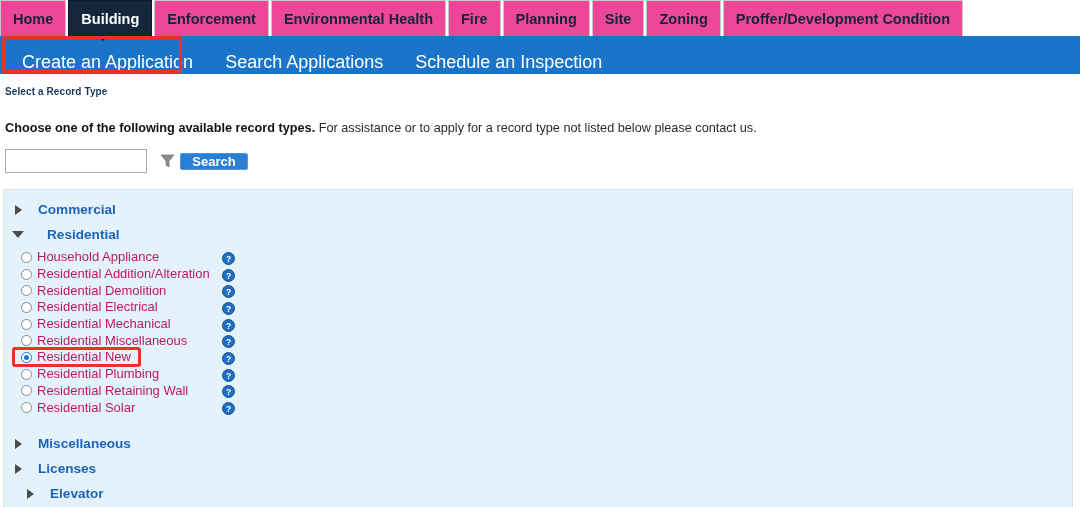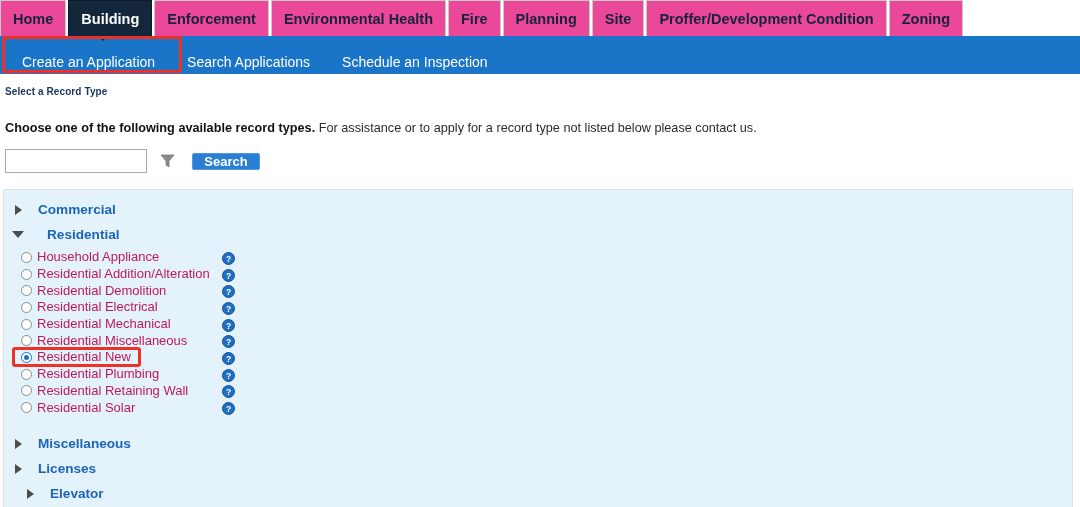--- a/index.html
+++ b/index.html
@@ -48,21 +48,21 @@
   }
 
   
   #subnav {
     position: absolute; left: 0; top: 36px;
     width: 1080px; height: 38px;
     background: #1a75c9;
     display: flex; align-items: center;
   }
   .subnav-item {
-    font-size: 14px;
+    font-size: 18px;
     color: #ffffff;
     padding: 0 16px;
     line-height: 38px;
     height: 24px;
     white-space: nowrap;
     cursor: pointer;
   }
   .subnav-item.first { margin-left: 6px; }
 
   
@@ -105,21 +105,21 @@
     font-family: "Liberation Sans", sans-serif;
     outline: none;
   }
   #funnel-icon {
     width: 22px; height: 24px;
     margin-left: 9px;
     display: flex; align-items: center; justify-content: center;
     cursor: pointer;
   }
   #search-button {
-    margin-left: 14px;
+    margin-left: 2px;
     width: 68px; height: 17px;
     background: #2a7fd4;
     border: 1px solid #4e9ae0;
     border-radius: 2px;
     color: #ffffff;
     font-size: 13px;
     font-weight: bold;
     font-family: "Liberation Sans", sans-serif;
     cursor: pointer;
     display: flex; align-items: center; justify-content: center;
@@ -217,24 +217,24 @@
     <div class="tab">
       <span>Fire</span>
     </div>
     <div class="tab">
       <span>Planning</span>
     </div>
     <div class="tab">
       <span>Site</span>
     </div>
     <div class="tab">
+      <span>Zoning</span>
+    </div>
+    <div class="tab">
       <span>Proffer/Development Condition</span>
-    </div>
-    <div class="tab">
-      <span>Zoning</span>
     </div>
   </div>
 <div id="tab-arrow"></div>
 
 <div id="subnav">
     <div class="subnav-item first"><span>Create an Application</span></div>
     <div class="subnav-item"><span>Search Applications</span></div>
     <div class="subnav-item"><span>Schedule an Inspection</span></div>
   </div>
 

